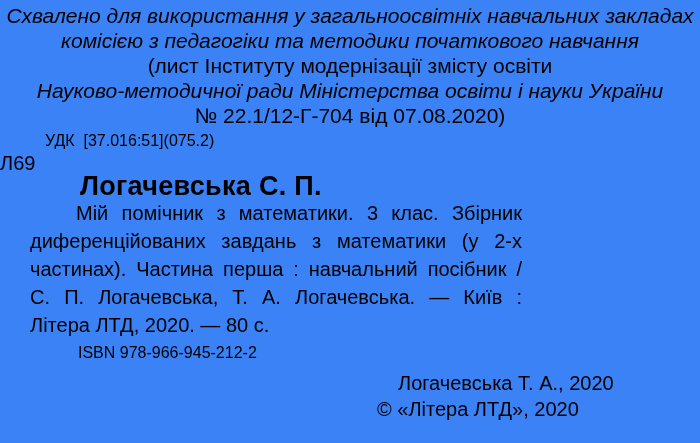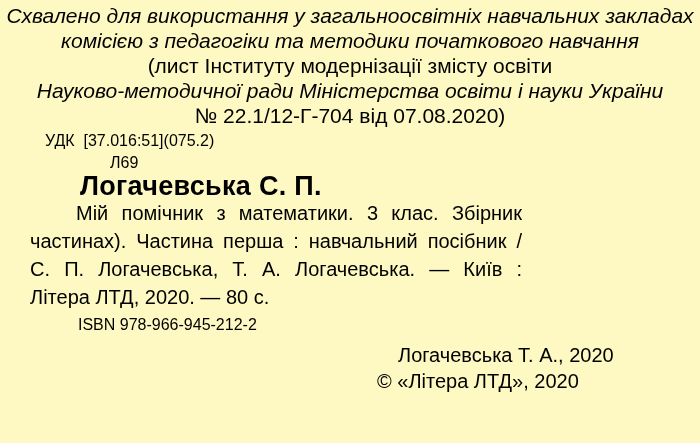--- a/index.html
+++ b/index.html
@@ -25,22 +25,21 @@
   .it { font-style: italic; }
   
   .udc {
     margin-left: 45px;
     margin-top: 2px;
     font-size: 16px;
     line-height: 22px;
     white-space: pre;
   }
   .acode {
-    margin-left: 110px;
-    font-size: 16px;
+    font-size: 20px;
     line-height: 22px;
   }
   
   .author {
     margin-left: 80px;
     font-size: 27px;
     line-height: 25px;
     font-weight: 700;
     letter-spacing: 0.3px;
   }
@@ -65,37 +64,38 @@
     margin-top: 3px;
     font-size: 20px;
     line-height: 26px;
   }
   .cl { white-space: nowrap; }
   .c2 { padding-left: 21px; }
 </style>
 </head>
 <body>
 
-<div class="page" style="background: #fef9c3; color: rgb(0, 0, 0);">
+<div class="page" style="background: #3b82f6; color: rgb(0, 0, 0);">
 
   <div class="approval">
     <div class="ap it">Схвалено для використання у загальноосвітніх навчальних закладах</div>
     <div class="ap it">комісією з педагогіки та методики початкового навчання</div>
     <div class="ap">(лист Інституту модернізації змісту освіти</div>
     <div class="ap it">Науково-методичної ради Міністерства освіти і науки України</div>
     <div class="ap">№ 22.1/12-Г-704 від 07.08.2020)</div>
   </div>
 
   <div class="udc">УДК  [37.016:51](075.2)</div>
   <div class="acode">Л69</div>
 
   <div class="author">Логачевська С. П.</div>
 
   <div class="para">
     <div class="jl first">Мій помічник з математики. 3 клас. Збірник</div>
+    <div class="jl">диференційованих завдань з математики (у 2-х</div>
     <div class="jl">частинах). Частина перша : навчальний посібник /</div>
     <div class="jl">С. П. Логачевська, Т. А. Логачевська. — Київ :</div>
     <div class="jl last">Літера ЛТД, 2020. — 80 с.</div>
   </div>
 
   <div class="isbn">ISBN 978-966-945-212-2</div>
 
   <div class="copyright">
     <div class="cl c2">Логачевська Т. А., 2020</div>
     <div class="cl c3">© «Літера ЛТД», 2020</div>

